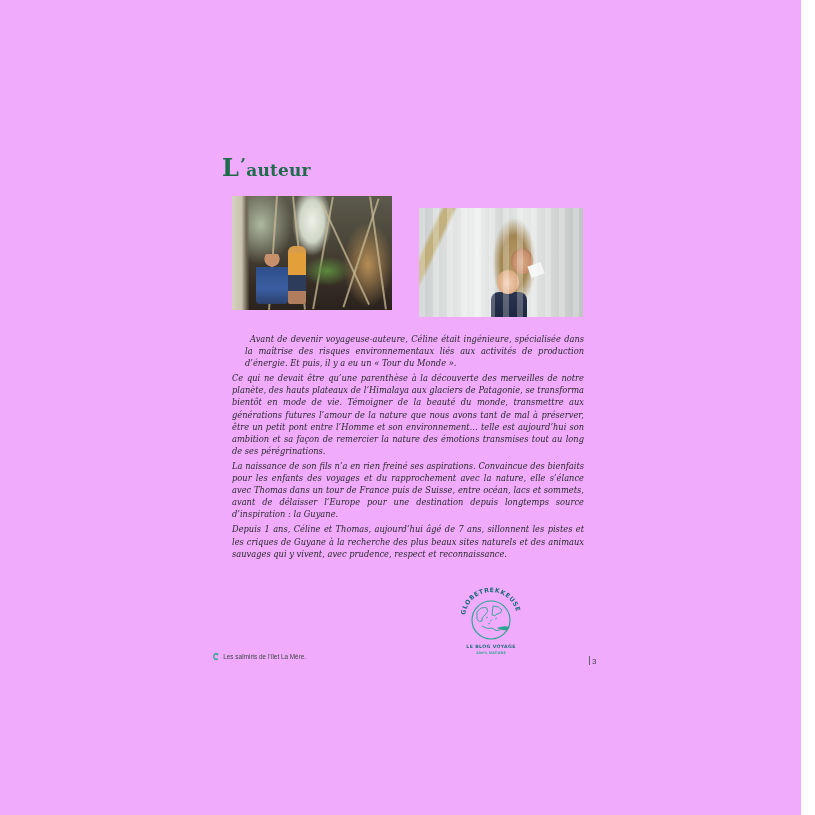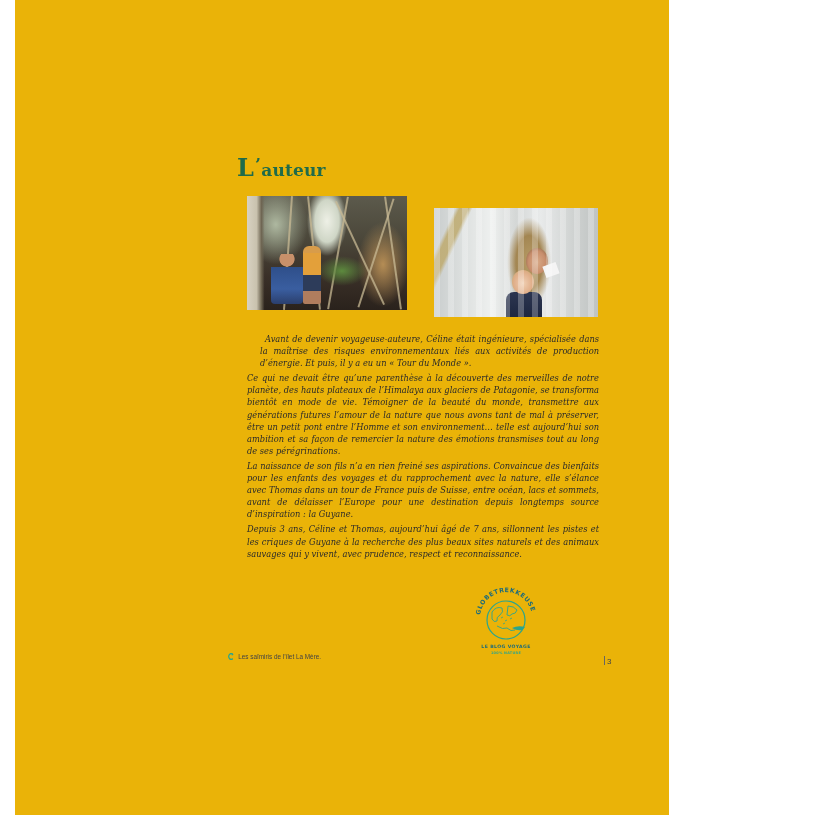--- a/index.html
+++ b/index.html
@@ -9,23 +9,23 @@
     }
     body {
       width: 815px;
       height: 815px;
       position: relative;
       overflow: hidden;
       font-family: "DejaVu Sans", sans-serif;
     }
     .page {
       position: absolute;
-      left: 15px; top: 0;
-      width: 654px; height: 815px;
-      background: #eab308;
+      left: 0; top: 0;
+      width: 801px; height: 815px;
+      background: #f0abfc;
     }
     .title {
       position: absolute;
       left: 222px;
       top: 157px;
       font-family: "DejaVu Serif", serif;
       font-weight: bold;
       color: #1f6b4a;
       font-size: 17px;
       letter-spacing: 0.2px;
@@ -210,21 +210,21 @@
     <div class="papers"></div>
     <div class="body-kid"></div>
     <div class="face-kid"></div>
     <div class="net"></div>
   </div>
 
   <div class="body-text">
     <p class="indent">Avant de devenir voyageuse-auteure, Céline était ingénieure, spécialisée dans la maîtrise des risques environnementaux liés aux activités de production d’énergie. Et puis, il y a eu un « Tour du Monde ».</p>
     <p>Ce qui ne devait être qu’une parenthèse à la découverte des merveilles de notre planète, des hauts plateaux de l’Himalaya aux glaciers de Patagonie, se transforma bientôt en mode de vie. Témoigner de la beauté du monde, transmettre aux générations futures l’amour de la nature que nous avons tant de mal à préserver, être un petit pont entre l’Homme et son environnement… telle est aujourd’hui son ambition et sa façon de remercier la nature des émotions transmises tout au long de ses pérégrinations.</p>
     <p>La naissance de son fils n’a en rien freiné ses aspirations. Convaincue des bienfaits pour les enfants des voyages et du rapprochement avec la nature, elle s’élance avec Thomas dans un tour de France puis de Suisse, entre océan, lacs et sommets, avant de délaisser l’Europe pour une destination depuis longtemps source d’inspiration : la Guyane.</p>
-    <p>Depuis 3 ans, Céline et Thomas, aujourd’hui âgé de 7 ans, sillonnent les pistes et les criques de Guyane à la recherche des plus beaux sites naturels et des animaux sauvages qui y vivent, avec prudence, respect et reconnaissance.</p>
+    <p>Depuis 1 ans, Céline et Thomas, aujourd’hui âgé de 7 ans, sillonnent les pistes et les criques de Guyane à la recherche des plus beaux sites naturels et des animaux sauvages qui y vivent, avec prudence, respect et reconnaissance.</p>
   </div>
 
   <div class="logo">
     <svg width="72" height="78" viewBox="0 0 72 78">
       <defs>
         <path id="arcPath" d="M 10 38 A 26 26 0 0 1 62 38"></path>
       </defs>
       <text font-family="DejaVu Sans, sans-serif" font-size="6.2" font-weight="bold" fill="#1e6c7a" letter-spacing="0.6">
         <textPath href="#arcPath" startOffset="3">GLOBETREKKEUSE</textPath>
       </text>

